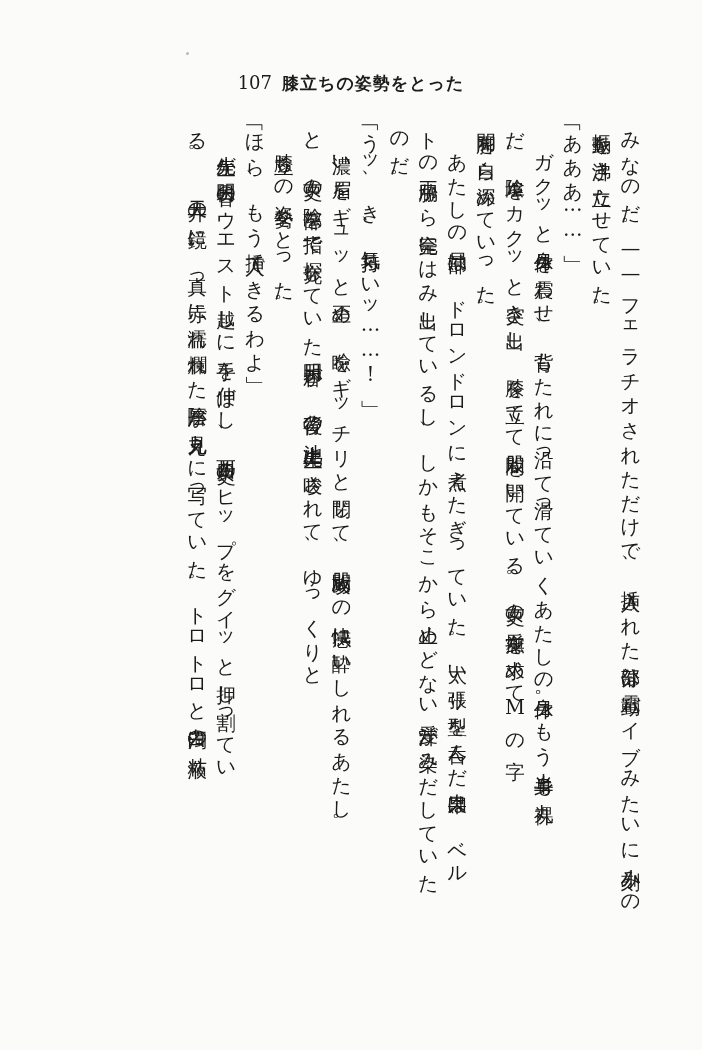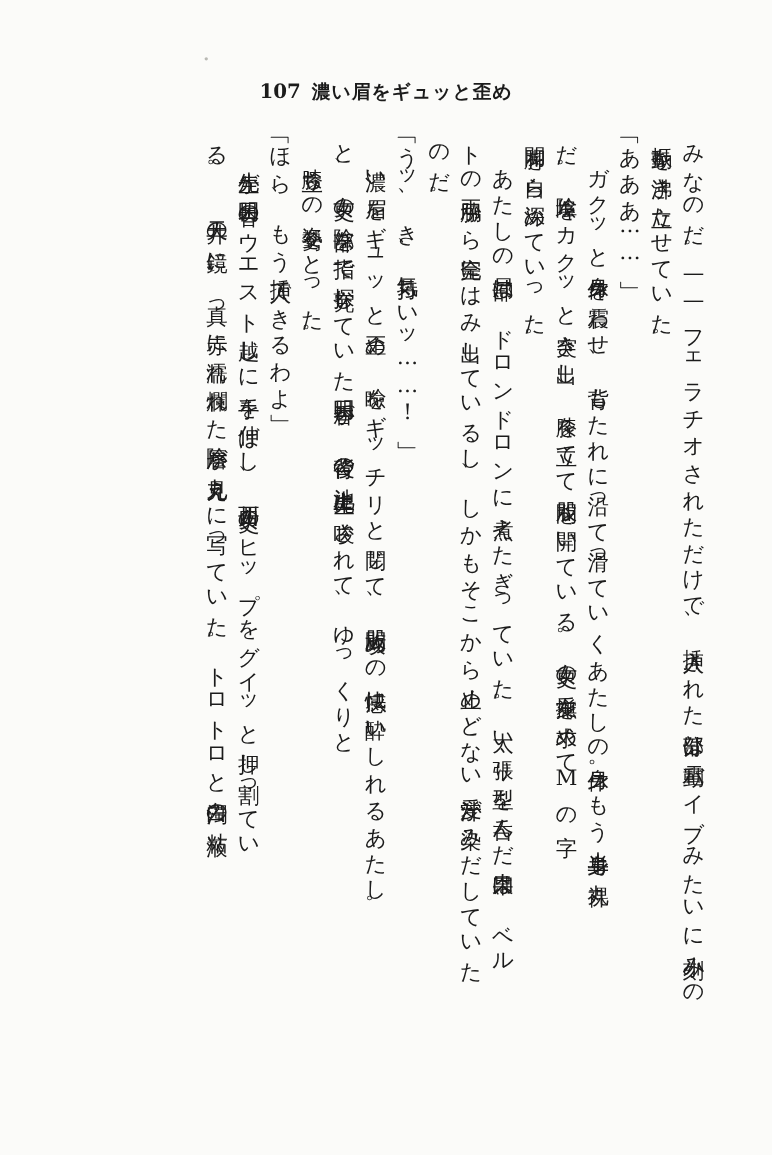--- a/index.html
+++ b/index.html
@@ -30,21 +30,21 @@
     position: absolute;
     top: 72px;
     left: 0;
     width: 702px;
     text-align: center;
     font-size: 17px;
     letter-spacing: 1px;
     white-space: nowrap;
   }
   .header .pageno {
-    font-weight: bold;
+    font-weight: normal;
     font-size: 18px;
     margin-right: 10px;
     letter-spacing: 0;
   }
   .header .title {
     font-weight: bold;
     font-size: 17px;
   }
   
   .body-area {
@@ -74,21 +74,21 @@
   }
 </style>
 </head>
 <body>
 
 <div id="page">
 
   <div class="speck"></div>
 
   <div class="header">
-    <span class="pageno">107</span><span class="title">濃い眉をギュッと歪め</span>
+    <span class="pageno">107</span><span class="title">膝立ちの姿勢をとった</span>
   </div>
 
   <div class="body-area">
     <div class="col">みなのだ。——フェラチオされただけで、挿入された部分は電動バイブみたいに小刻みの</div>
     <div class="col">振動を沸き立たせていた。</div>
     <div class="col">「あああ……」</div>
     <div class="col">　ガクッと身体を震わせ、背もたれに沿って滑っていくあたしの身体。もう上半身も丸裸</div>
     <div class="col">だ。陰埠をカクッと突き出し、膝を立てて股間を開いている。女史の愛撫を求めてMの字</div>
     <div class="col">開脚を自ら深めていった。</div>
     <div class="col">　あたしの局部は、ドロンドロンに煮えたぎっていた。太い張り型を呑んだ肉果は、ベル</div>

